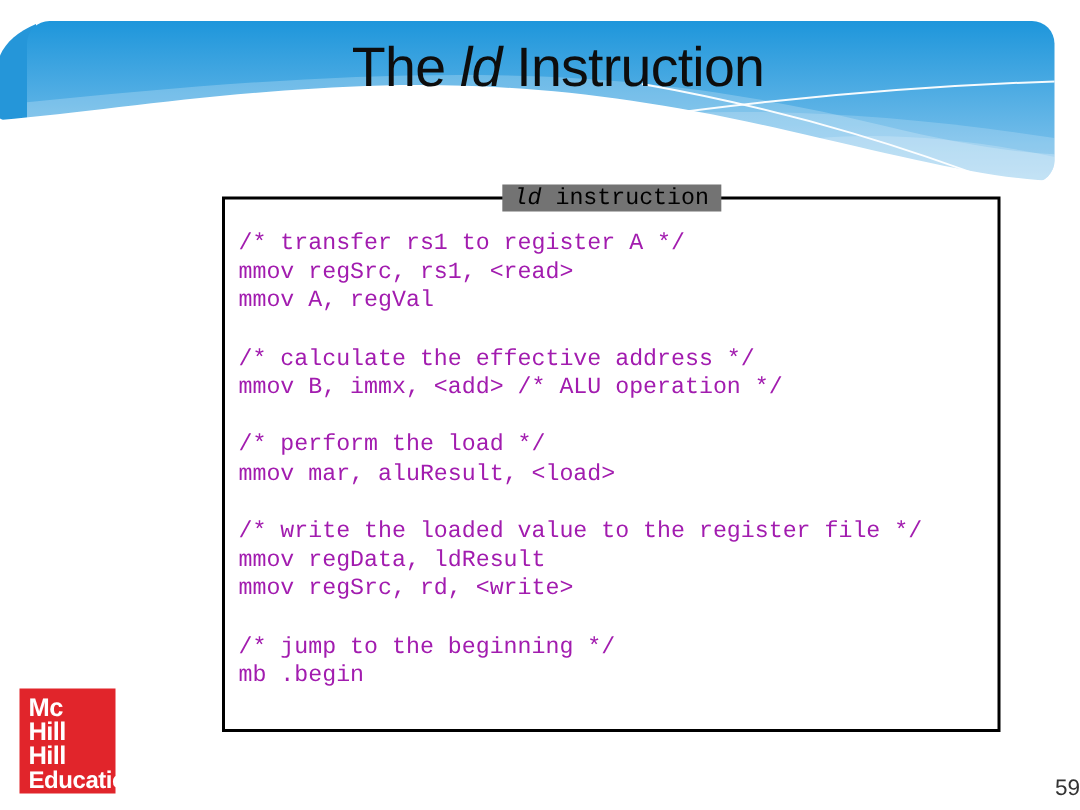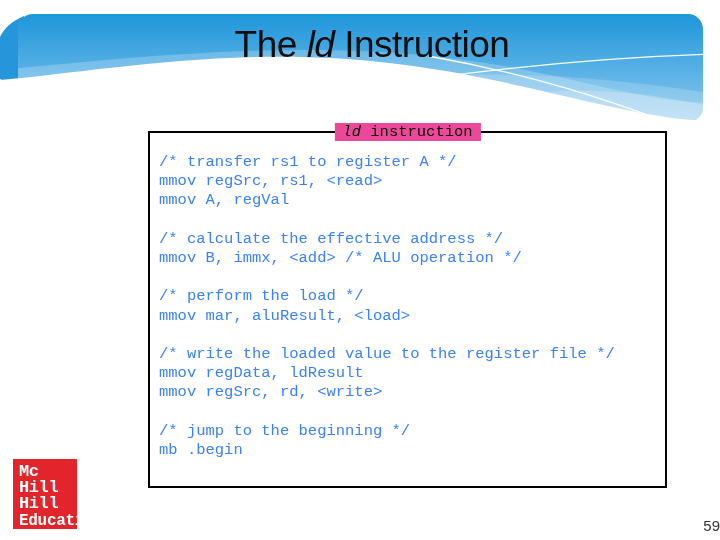--- a/index.html
+++ b/index.html
@@ -21,39 +21,39 @@
   .slide-title em { font-style:italic; }
 
   
   .codebox {
     position:absolute; left:148px; top:131px;
     width:515px; height:353px;
     border:2px solid #000; background:#fff;
   }
   .codebox-legend {
     position:absolute; top:-10px; left:50%; transform:translateX(-50%);
-    background:#ec4899; padding:0 8px; white-space:pre;
+    background:#737373; padding:0 8px; white-space:pre;
     font-family:"Liberation Mono", "DejaVu Sans Mono", monospace;
     font-size:15.5px; color:#000;
   }
   .codebox-legend em { font-style:italic; }
   .code {
     padding:20px 8px 0 9px;
     font-family:"Liberation Mono", "DejaVu Sans Mono", monospace;
-    font-size:15.5px; line-height:19.2px; color:#3b82f6;
+    font-size:15.5px; line-height:19.2px; color:#a21caf;
     white-space:pre;
   }
 
   
   .logo {
     position:absolute; left:13px; top:459px; width:64px; height:70px;
     background:#e1252b; color:#fff;
     padding:0; box-sizing:border-box;
   }
-  .logo-inner { padding:5px 16px 0 6px;font-family:Liberation Mono, monospace; }
+  .logo-inner { padding:5px 16px 0 6px; }
   .logo-big {
     font-weight:bold; font-size:17px; line-height:16px;
     letter-spacing:-0.4px;
   }
   .logo-small {
     font-weight:bold; font-size:16px; line-height:12px;
     margin-top:3px; letter-spacing:-0.3px;
   }
 
   

